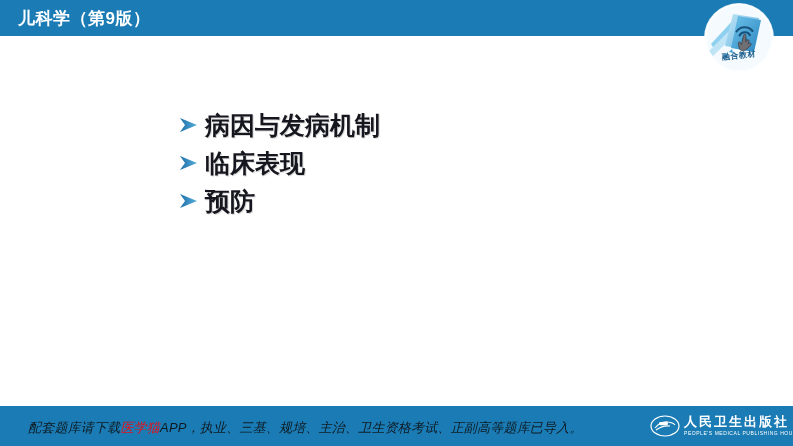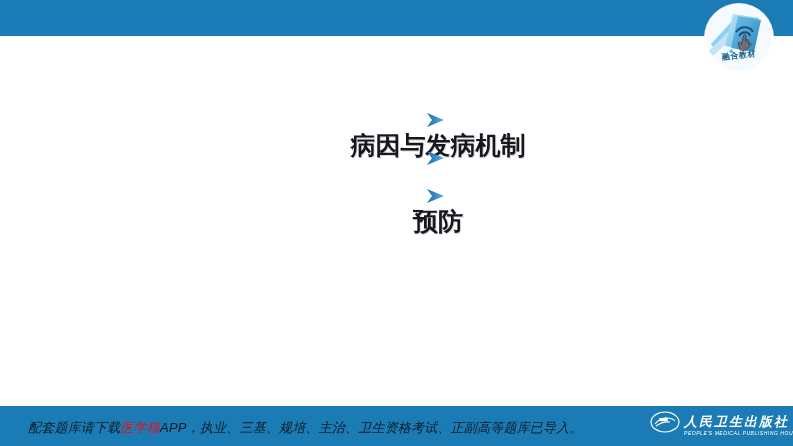--- a/index.html
+++ b/index.html
@@ -75,21 +75,20 @@
   .bullet-list {
     position: absolute;
     left: 178px;
     top: 106px;
     width: 520px;
   }
   .bullet-row {
     display: flex;
     align-items: center;
     height: 38px;
-    flex-direction: column;
   }
   .bullet-arrow {
     width: 27px;
     flex: 0 0 27px;
     display: flex;
     align-items: center;
   }
   .bullet-label {
     font-size: 25px;
     font-weight: bold;
@@ -126,21 +125,21 @@
   }
 
   
   .pub-logo {
     position: absolute;
     left: 650px;
     top: 411px;
     width: 132px;
     height: 30px;
     display: flex;
-    font-style: italic;
+    align-items: center;
   }
   .pub-emblem {
     flex: 0 0 30px;
     width: 30px;
     height: 22px;
   }
   .pub-words {
     margin-left: 4px;
     display: flex;
     flex-direction: column;
@@ -162,20 +161,21 @@
     white-space: nowrap;
   }
 </style>
 </head>
 <body>
 
 <div id="slide">
 
   <div class="header-bar"></div>
 
+  <div class="header-title">儿科学（第9版）</div>
 
   <div class="corner-logo">
     <div class="disc"></div>
     <svg width="68" height="68" viewBox="0 0 68 68">
       <defs>
         <clipPath id="discClip">
             <circle cx="34" cy="34" r="34"></circle>
           </clipPath>
         <linearGradient id="bkA" x1="0" y1="0" x2="1" y2="1">
           <stop offset="0%" stop-color="#6fc3ea"></stop>
@@ -236,20 +236,21 @@
       </span>
       <span class="bullet-label">病因与发病机制</span>
     </div>
 
     <div class="bullet-row">
       <span class="bullet-arrow">
         <svg width="22" height="20" viewBox="0 0 22 20">
           <path d="M2 3 L19 10 L2 17 L7 10 Z" fill="url(#ar1)"></path>
         </svg>
       </span>
+      <span class="bullet-label">临床表现</span>
     </div>
 
 
 
 
     <div class="bullet-row">
       <span class="bullet-arrow">
         <svg width="22" height="20" viewBox="0 0 22 20">
           <path d="M2 3 L19 10 L2 17 L7 10 Z" fill="url(#ar1)"></path>
         </svg>

